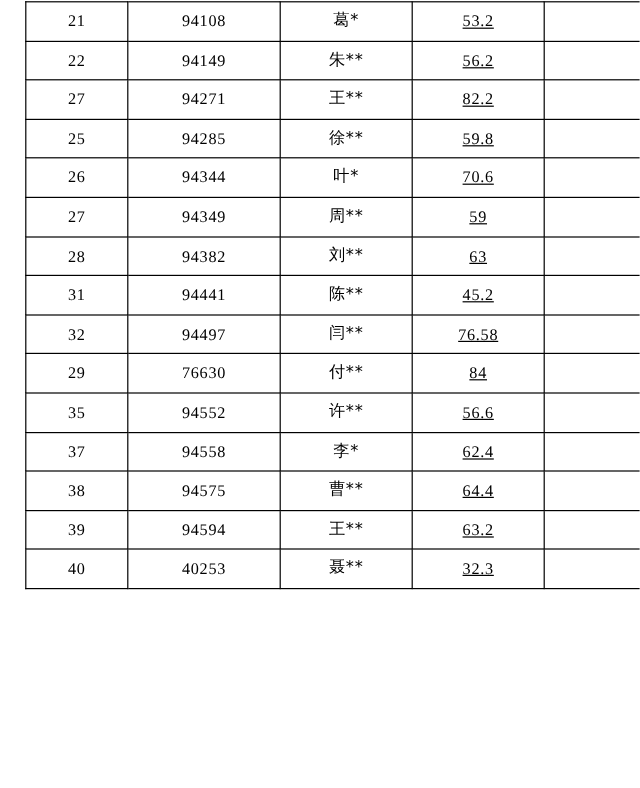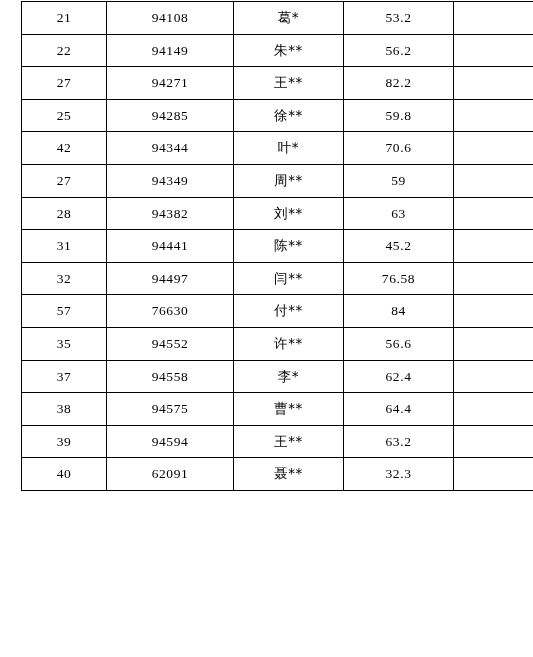--- a/index.html
+++ b/index.html
@@ -45,21 +45,21 @@
   col.col-score   { width: 110px; }
   col.col-remark  { width: 99px;  }
 
   td.cell-index  { font-size: 13.5px; }
   td.cell-id     { font-size: 14px; letter-spacing: 1px; }
   td.cell-name   {
     font-family: "DejaVu Sans", "Liberation Sans", sans-serif;
     font-size: 13px;
     letter-spacing: 0.5px;
   }
-  td.cell-score  { font-size: 13.5px; letter-spacing: 1px; }
+  td.cell-score  { font-size: 13.5px; letter-spacing: 1px; text-decoration: underline; }
   td.cell-remark { }
 </style>
 </head>
 <body>
 
 <div id="results-table-wrapper">
   <table class="results-table">
     <colgroup>
       <col class="col-index">
       <col class="col-id">
@@ -90,21 +90,21 @@
           <td class="cell-remark"></td>
         </tr>
         <tr>
           <td class="cell-index">25</td>
           <td class="cell-id">94285</td>
           <td class="cell-name">徐**</td>
           <td class="cell-score">59.8</td>
           <td class="cell-remark"></td>
         </tr>
         <tr>
-          <td class="cell-index">42</td>
+          <td class="cell-index">26</td>
           <td class="cell-id">94344</td>
           <td class="cell-name">叶*</td>
           <td class="cell-score">70.6</td>
           <td class="cell-remark"></td>
         </tr>
         <tr>
           <td class="cell-index">27</td>
           <td class="cell-id">94349</td>
           <td class="cell-name">周**</td>
           <td class="cell-score">59</td>
@@ -125,21 +125,21 @@
           <td class="cell-remark"></td>
         </tr>
         <tr>
           <td class="cell-index">32</td>
           <td class="cell-id">94497</td>
           <td class="cell-name">闫**</td>
           <td class="cell-score">76.58</td>
           <td class="cell-remark"></td>
         </tr>
         <tr>
-          <td class="cell-index">57</td>
+          <td class="cell-index">29</td>
           <td class="cell-id">76630</td>
           <td class="cell-name">付**</td>
           <td class="cell-score">84</td>
           <td class="cell-remark"></td>
         </tr>
         <tr>
           <td class="cell-index">35</td>
           <td class="cell-id">94552</td>
           <td class="cell-name">许**</td>
           <td class="cell-score">56.6</td>
@@ -161,20 +161,20 @@
         </tr>
         <tr>
           <td class="cell-index">39</td>
           <td class="cell-id">94594</td>
           <td class="cell-name">王**</td>
           <td class="cell-score">63.2</td>
           <td class="cell-remark"></td>
         </tr>
         <tr>
           <td class="cell-index">40</td>
-          <td class="cell-id">62091</td>
+          <td class="cell-id">40253</td>
           <td class="cell-name">聂**</td>
           <td class="cell-score">32.3</td>
           <td class="cell-remark"></td>
         </tr>
       </tbody>
   </table>
 </div>
 
 </body></html>

